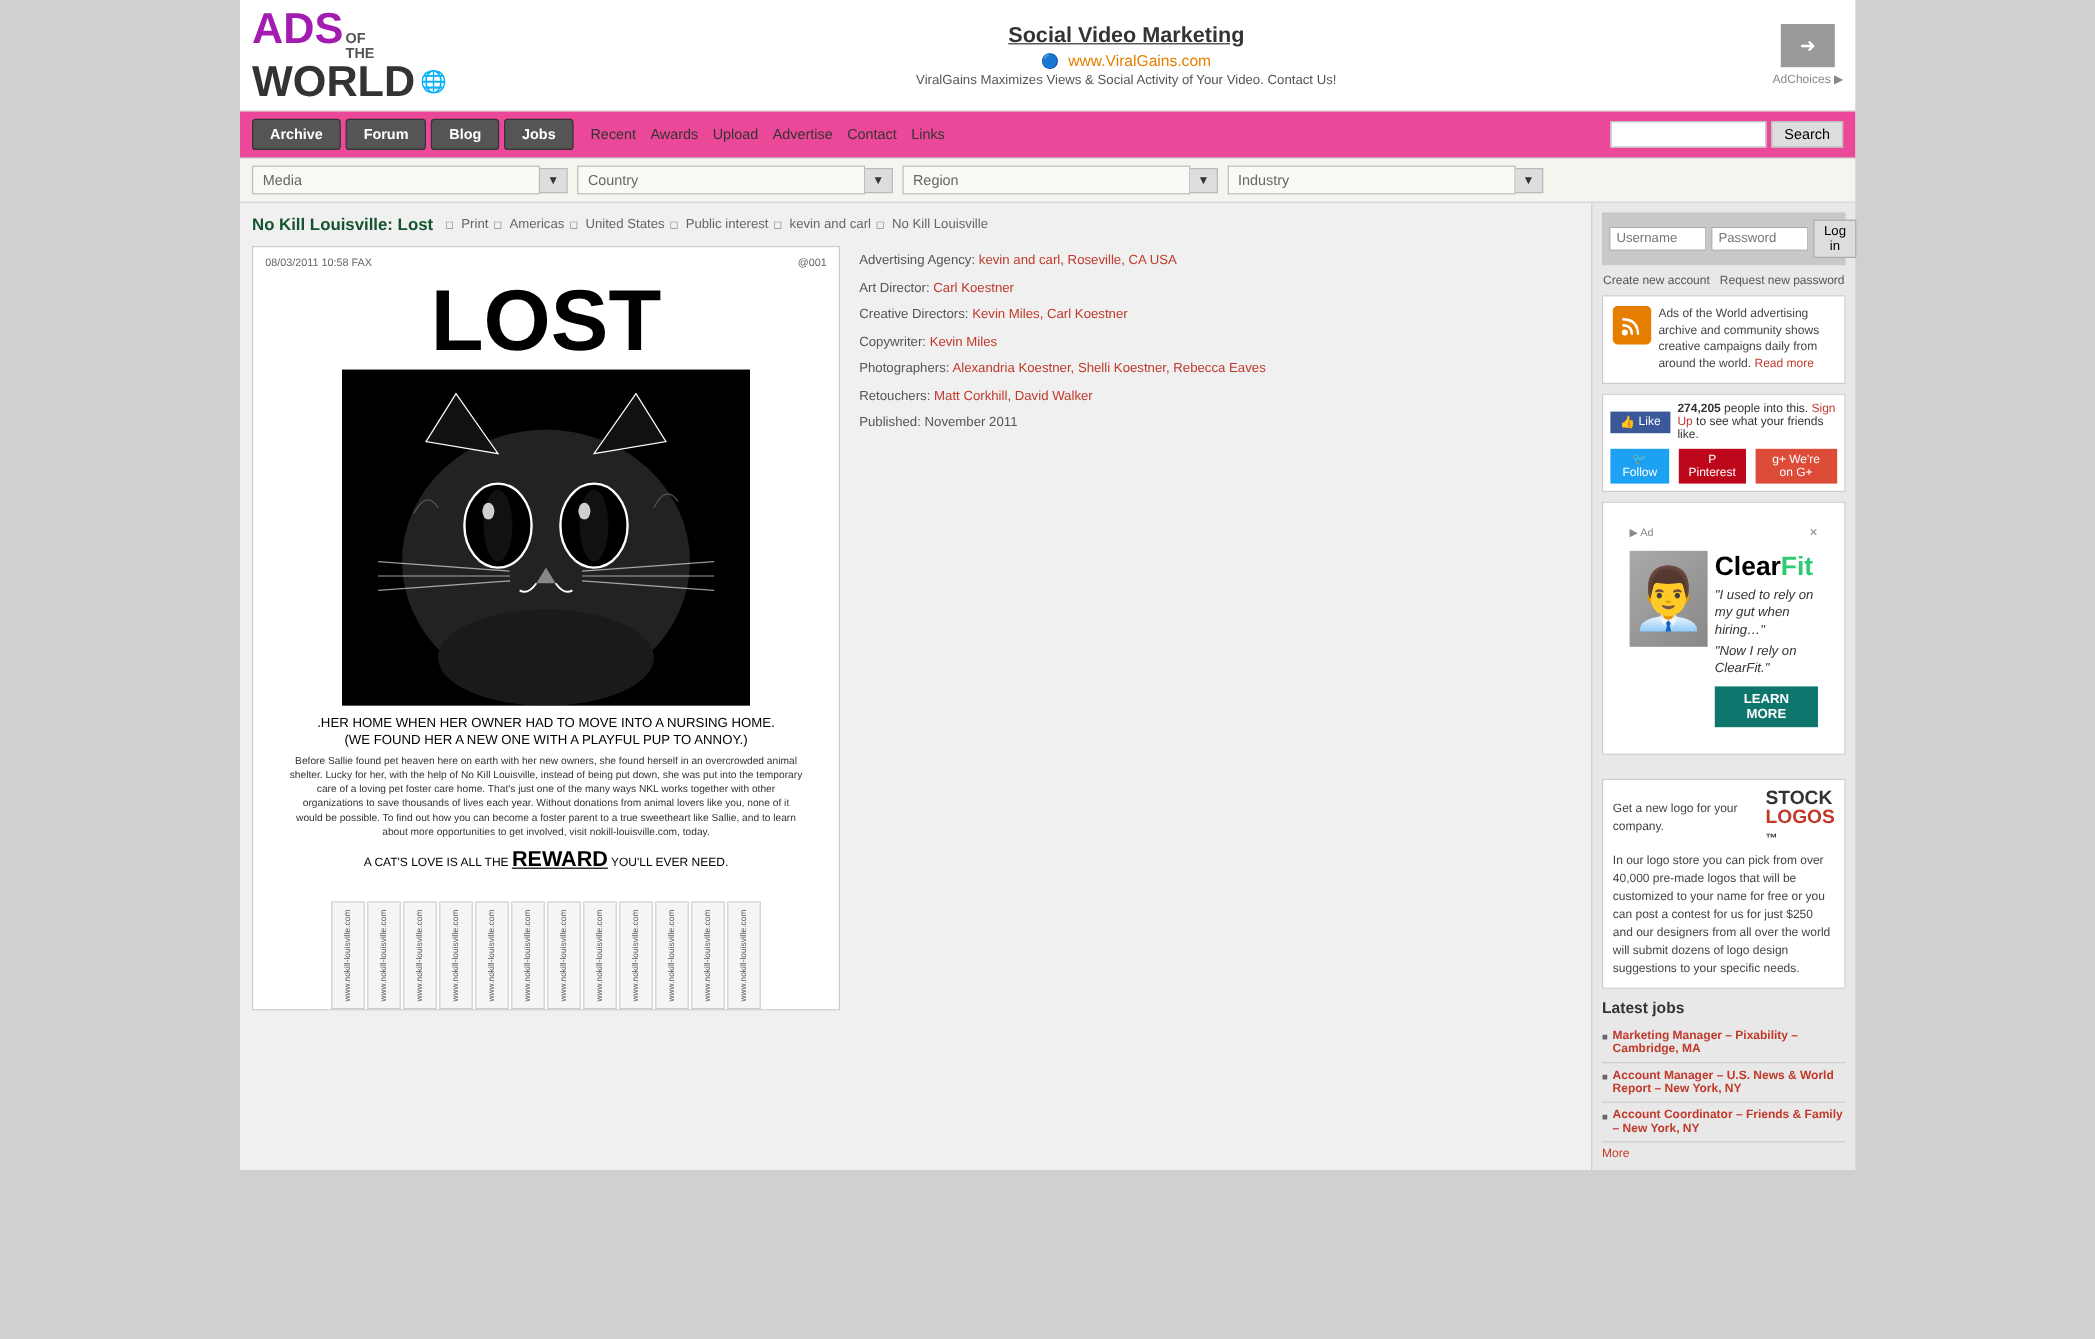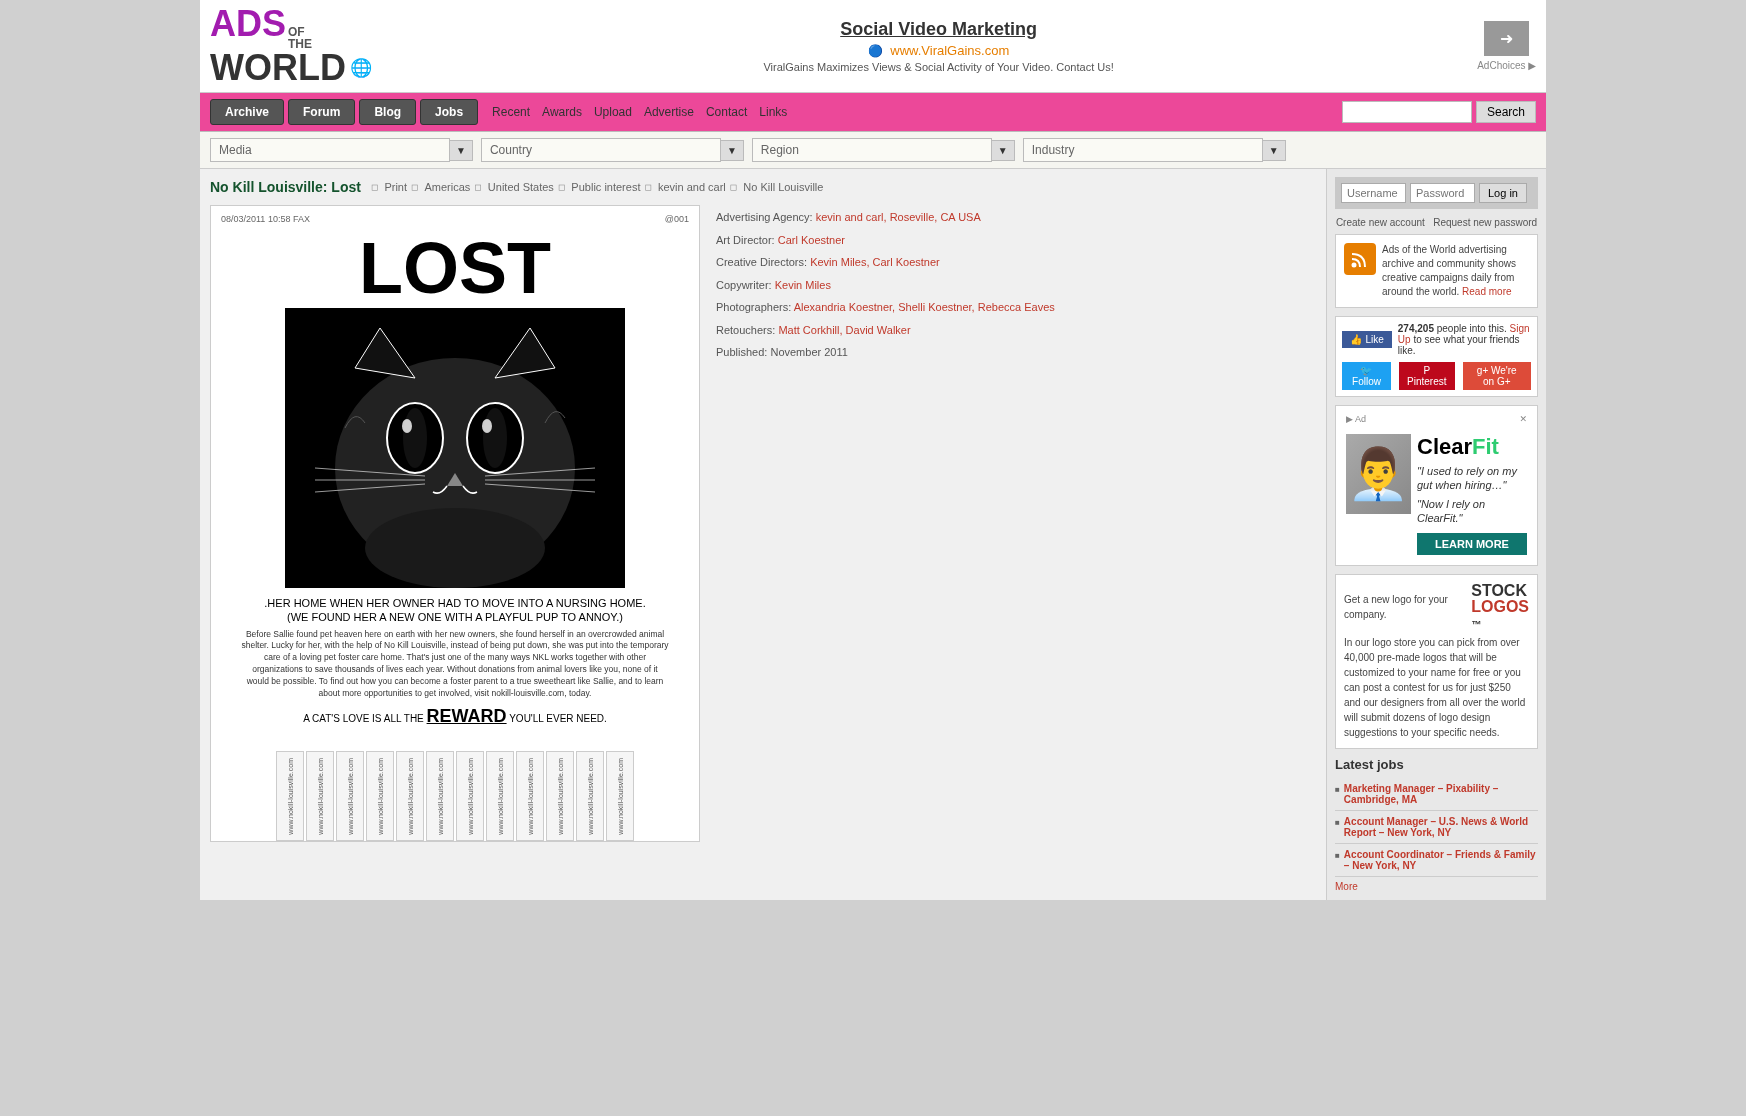--- a/index.html
+++ b/index.html
@@ -78,42 +78,42 @@
     .detail-row { margin-bottom: 6px; font-size: 11px; color: #555; line-height: 1.5; }
     .detail-label { color: #555; }
     .detail-link { color: #c0392b; text-decoration: none; }
     .detail-value { color: #555; }
 
     
     .right-sidebar { width: 220px; background: #e8e8e8; border-left: 1px solid #ccc; padding: 8px; flex-shrink: 0; }
 
     
     .login-box { background: #c8c8c8; padding: 6px; margin-bottom: 8px; display: flex; align-items: center; gap: 4px; }
-    .login-input { border: 1px solid #aaa; padding: 3px 5px; font-size: 11px; width: 65px; background: #fff; }
+    .login-input { border: 1px solid #aaa; padding: 3px 5px; font-size: 11px; width: 81px; background: #fff; }
     .login-btn { background: #ddd; border: 1px solid #aaa; padding: 3px 8px; font-size: 11px; cursor: pointer; }
     .login-links { font-size: 10px; color: #444; margin-bottom: 6px; text-align: center; }
     .login-link { color: #555; text-decoration: none; }
 
     
     .about-box { background: #fff; border: 1px solid #ccc; padding: 8px; margin-bottom: 8px; font-size: 10px; color: #444; line-height: 1.4; display: flex; gap: 6px; }
     .rss-icon { width: 32px; height: 32px; background: #e67e00; border-radius: 4px; display: flex; align-items: center; justify-content: center; color: white; font-size: 16px; flex-shrink: 0; }
     .about-link { color: #c0392b; text-decoration: none; }
 
     
     .social-box { background: #fff; border: 1px solid #ccc; padding: 6px; margin-bottom: 8px; }
     .fb-row { display: flex; align-items: center; gap: 6px; margin-bottom: 6px; font-size: 10px; }
     .fb-btn { background: #3b5998; color: white; padding: 3px 8px; font-size: 10px; border: none; cursor: pointer; display: flex; align-items: center; gap: 3px; }
     .fb-sign-up { color: #c0392b; text-decoration: none; }
     .twitter-btn { background: #1da1f2; color: white; padding: 3px 8px; font-size: 10px; border: none; cursor: pointer; margin-right: 4px; }
     .pinterest-btn { background: #bd081c; color: white; padding: 3px 8px; font-size: 10px; border: none; cursor: pointer; margin-right: 4px; }
     .gplus-btn { background: #dd4b39; color: white; padding: 3px 8px; font-size: 10px; border: none; cursor: pointer; }
     .social-row2 { display: flex; gap: 4px; }
 
     
-    .clearfit-ad { background: #fff; border: 1px solid #ccc; margin-bottom: 8px; padding: 4px; overflow: hidden; position: relative; }
+    .clearfit-ad { background: #fff; border: 1px solid #ccc; margin-bottom: 20px; padding: 16px; overflow: hidden; position: relative; }
     .clearfit-header { display: flex; justify-content: space-between; align-items: center; padding: 4px 6px; font-size: 9px; color: #888; }
     .clearfit-x { cursor: pointer; color: #888; }
     .clearfit-body { display: flex; gap: 6px; padding: 6px; }
     .clearfit-photo { width: 65px; height: 80px; background: linear-gradient(135deg, #aaa 0%, #888 100%); display: flex; align-items: center; justify-content: center; overflow: hidden; flex-shrink: 0; }
     .clearfit-right { flex: 1; }
     .clearfit-cta { background: #0f766e; color: white; border: none; padding: 5px 10px; font-size: 11px; font-weight: bold; cursor: pointer; width: 100%; margin-top: 4px; }
 
     
     .stocklogos-box { background: #fff; border: 1px solid #ccc; padding: 8px; margin-bottom: 8px; font-size: 10px; color: #444; line-height: 1.5; }
     .stocklogos-header { display: flex; align-items: center; gap: 8px; margin-bottom: 4px; }

